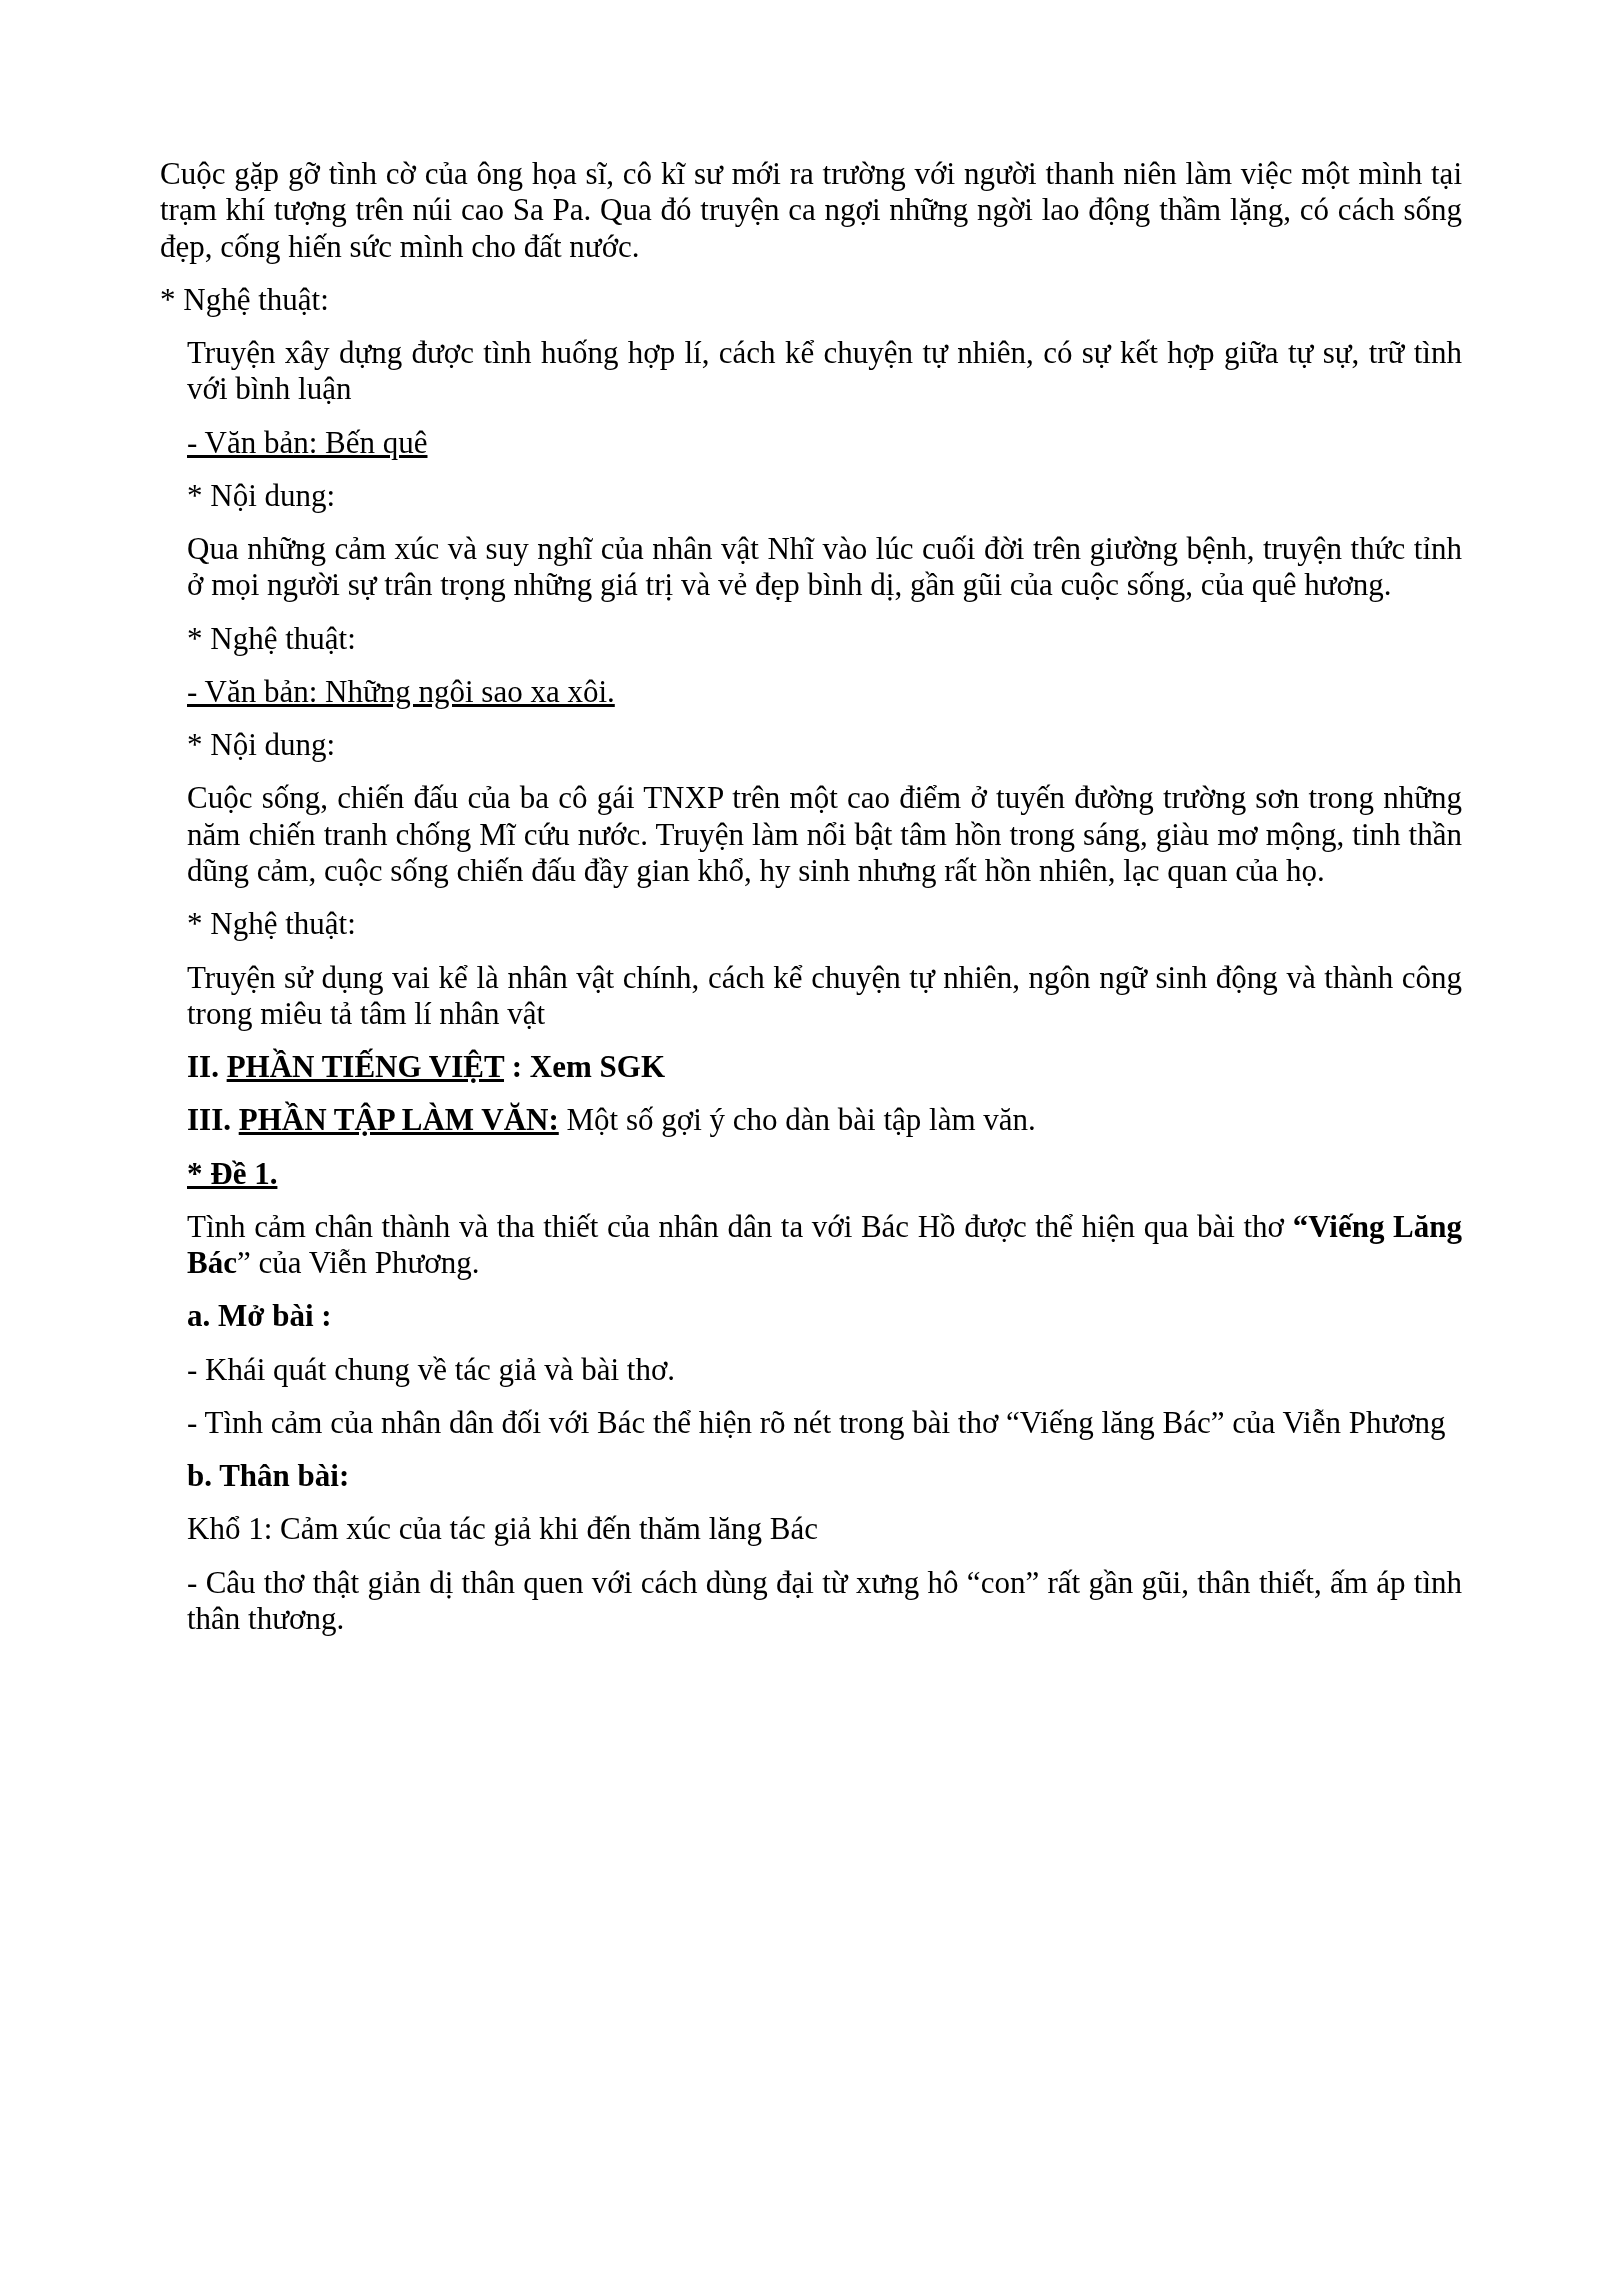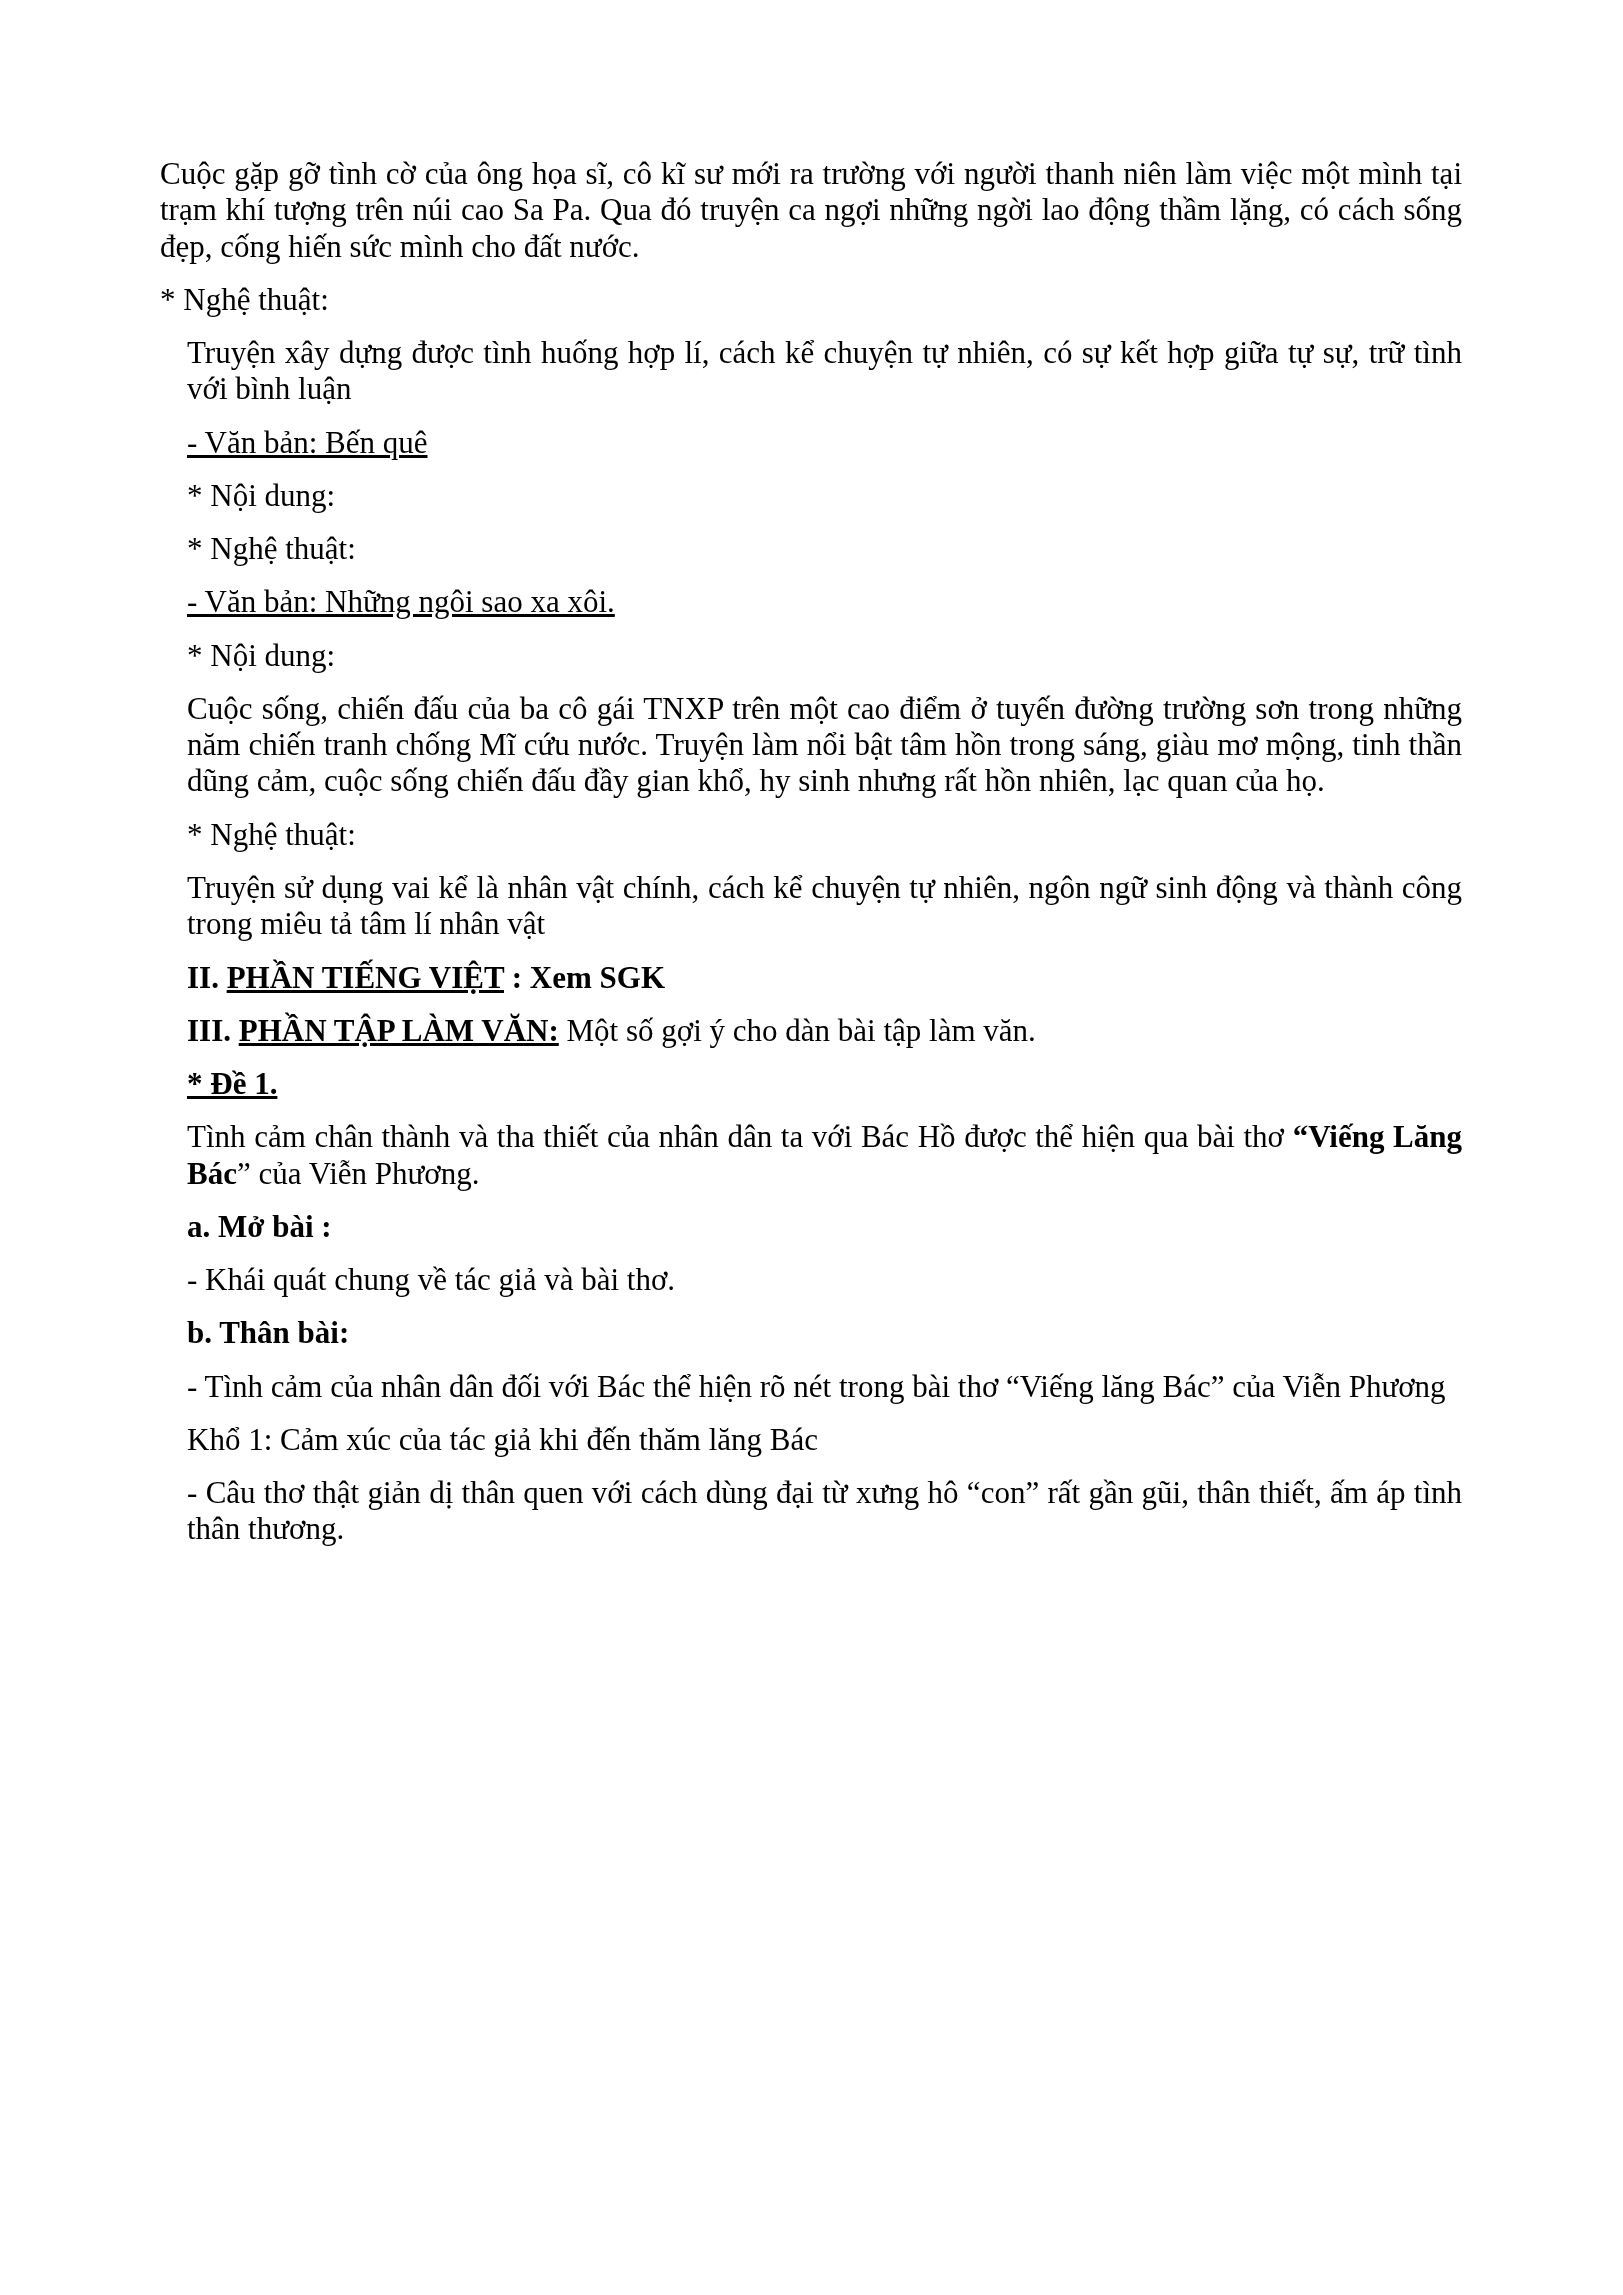--- a/index.html
+++ b/index.html
@@ -38,20 +38,21 @@
   <p class="para">Cuộc gặp gỡ tình cờ của ông họa sĩ, cô kĩ sư mới ra trường với người thanh niên làm việc một mình tại trạm khí tượng trên núi cao Sa Pa. Qua đó truyện ca ngợi những ngời lao động thầm lặng, có cách sống đẹp, cống hiến sức mình cho đất nước.</p>
 
   <p class="para left">* Nghệ thuật:</p>
 
   <p class="para ind">Truyện xây dựng được tình huống hợp lí, cách kể chuyện tự nhiên, có sự kết hợp giữa tự sự, trữ tình với bình luận</p>
 
   <p class="para ind left"><span class="i u">- Văn bản: Bến quê</span></p>
 
   <p class="para ind left">* Nội dung:</p>
 
+  <p class="para ind">Qua những cảm xúc và suy nghĩ của nhân vật Nhĩ vào lúc cuối đời trên giường bệnh, truyện thức tỉnh ở mọi người sự trân trọng những giá trị và vẻ đẹp bình dị, gần gũi của cuộc sống, của quê hương.</p>
 
   <p class="para ind left">* Nghệ thuật:</p>
 
 
   <p class="para ind left"><span class="i u">- Văn bản: Những ngôi sao xa xôi.</span></p>
 
   <p class="para ind left">* Nội dung:</p>
 
   <p class="para ind">Cuộc sống, chiến đấu của ba cô gái TNXP trên một cao điểm ở tuyến đường trường sơn trong những năm chiến tranh chống Mĩ cứu nước. Truyện làm nổi bật tâm hồn trong sáng, giàu mơ mộng, tinh thần dũng cảm, cuộc sống chiến đấu đầy gian khổ, hy sinh nhưng rất hồn nhiên, lạc quan của họ.</p>
 
@@ -64,23 +65,23 @@
   <p class="para ind left"><span class="b">III. </span><span class="b u">PHẦN TẬP LÀM VĂN:</span><span> Một số gợi ý cho dàn bài tập làm văn.</span></p>
 
   <p class="para ind left b"><span class="u">* Đề 1.</span></p>
 
   <p class="para ind i"><span>Tình cảm chân thành và tha thiết của nhân dân ta với Bác Hồ được thể hiện qua bài thơ </span><span class="b">“Viếng Lăng Bác</span><span>” của Viễn Phương.</span></p>
 
   <p class="para ind left b">a. Mở bài :</p>
 
   <p class="para ind left">- Khái quát chung về tác giả và bài thơ.</p>
 
+  <p class="para ind"><span>- Tình cảm của nhân dân đối với Bác thể hiện rõ nét trong bài thơ “</span><span class="i">Viếng lăng Bác</span><span>” của Viễn Phương</span></p>
+
   <p class="para ind left b">b. Thân bài:</p>
-
-  <p class="para ind"><span>- Tình cảm của nhân dân đối với Bác thể hiện rõ nét trong bài thơ “</span><span class="i">Viếng lăng Bác</span><span>” của Viễn Phương</span></p>
 
   <p class="para ind left i">Khổ 1: Cảm xúc của tác giả khi đến thăm lăng Bác</p>
 
   <p class="para ind"><span>- Câu thơ thật giản dị thân quen với cách dùng đại từ xưng hô “</span><span class="i">con</span><span>” rất gần gũi, thân thiết, ấm áp tình thân thương.</span></p>
 
 
 </div>
 
 
 </body></html>

